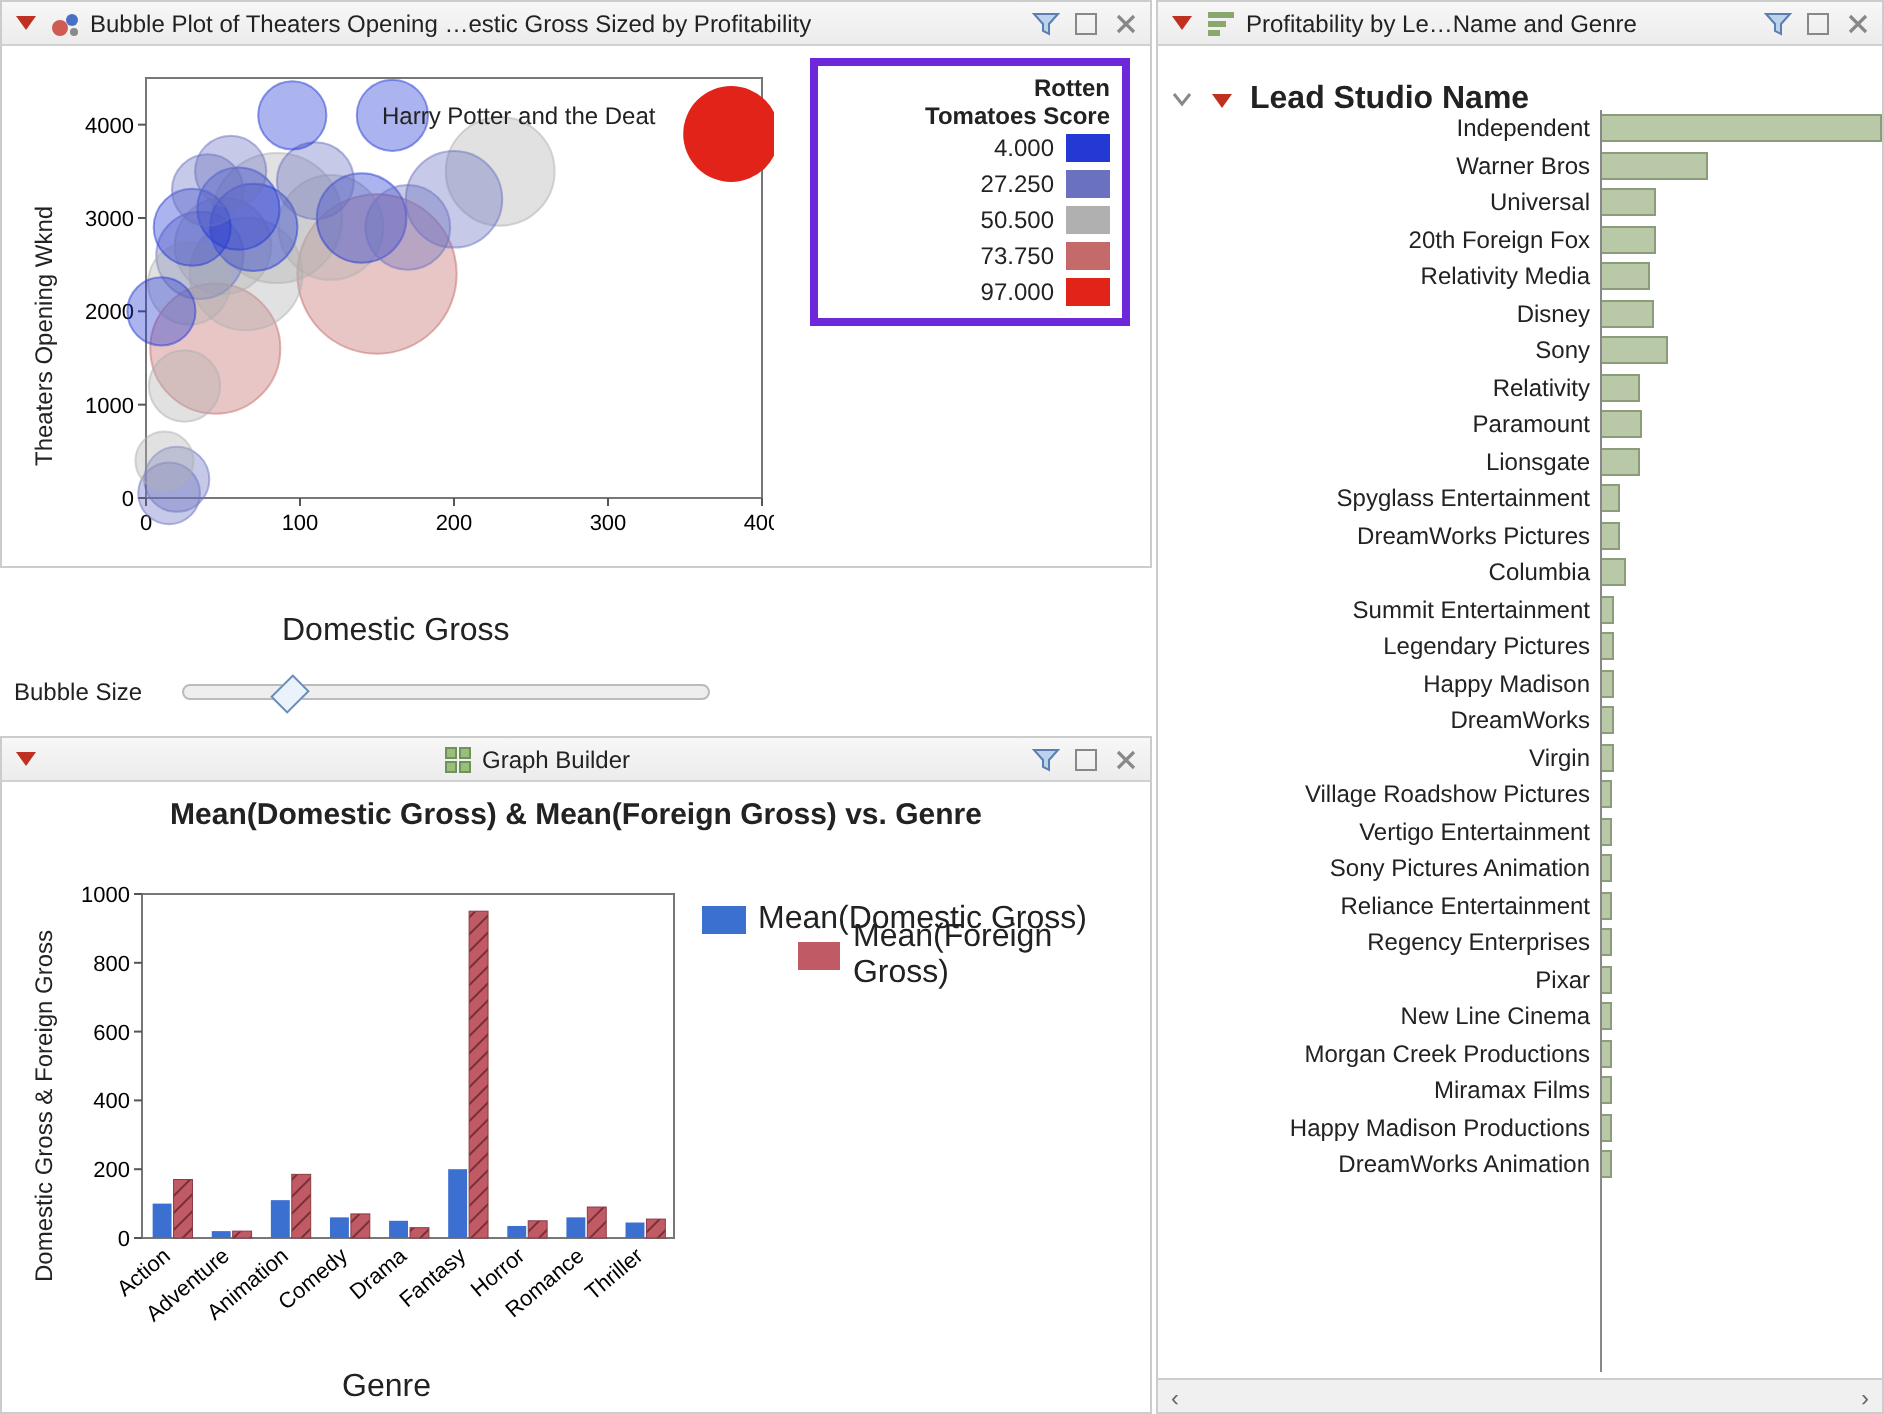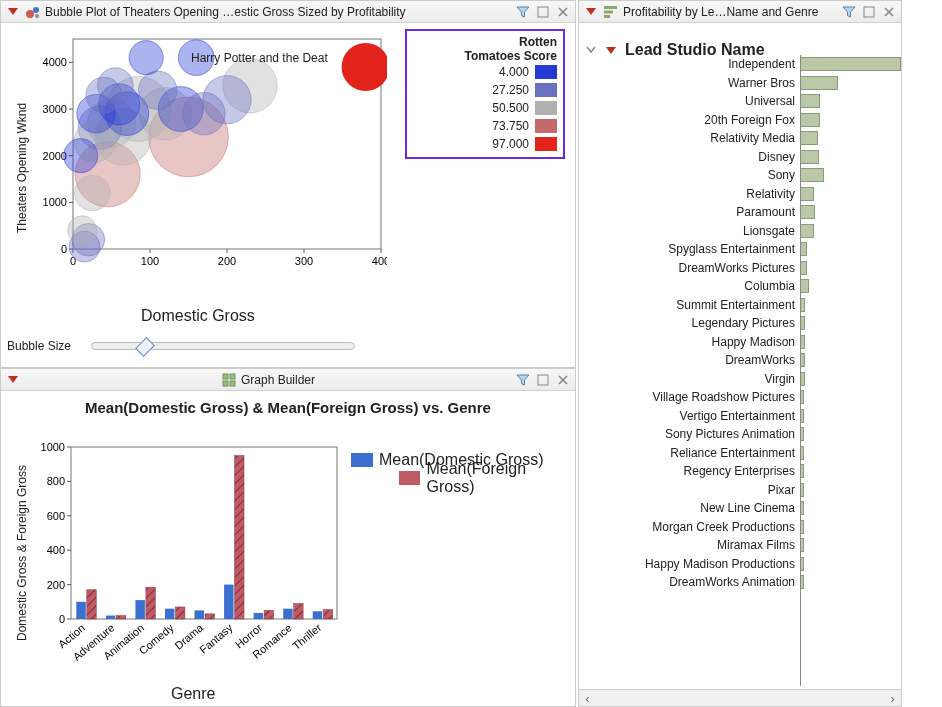--- a/index.html
+++ b/index.html
@@ -9,21 +9,21 @@
   .titlebar { height:22px; background:linear-gradient(#f7f7f7,#ececec); border-bottom:1px solid #d0d0d0; display:flex; align-items:center; padding:0 4px; gap:4px; font-size:12px; }
   .titlebar .title { flex:1 1 auto; white-space:nowrap; overflow:hidden; text-overflow:ellipsis; }
   .tri { width:0; height:0; border-left:5px solid transparent; border-right:5px solid transparent; border-top:7px solid #c03020; display:inline-block; }
   .ticon { width:16px; height:16px; display:inline-flex; align-items:center; justify-content:center; }
   .funnel svg, .maxi svg, .closei svg, .graphb svg, .bubbleglyph svg, .barsglyph svg { display:block; }
   .body { position:absolute; left:0; right:0; top:22px; bottom:0; }
   
   .axis-label-y { position:absolute; transform:rotate(-90deg); transform-origin:left top; font-size:12px; }
   .axis-label-x { position:absolute; font-size:16px; }
   
-  .legend-box { position:absolute; border:2px solid #6d28d9; background:#fff; padding:4px 6px; font-size:12px; }
+  .legend-box { position:absolute; border:4px solid #6d28d9; background:#fff; padding:4px 6px; font-size:12px; }
   .legend-title { text-align:right; font-weight:bold; }
   .legend-row { display:flex; align-items:center; justify-content:flex-end; gap:6px; height:18px; }
   .legend-swatch { width:22px; height:14px; }
   
   .slider-wrap { position:absolute; display:flex; align-items:center; gap:20px;justify-content:flex-end; }
   .slider-track { position:relative; height:8px; background:#eee; border:1px solid #bbb; border-radius:4px; flex:1 1 auto; }
   .slider-thumb { position:absolute; top:-4px; width:12px; height:16px; background:#eaf2fb; border:1px solid #6a8db8; transform:rotate(45deg); }
   
   .chart-title { text-align:center; font-weight:bold; font-size:15px; line-height:1.25; }
   
@@ -39,21 +39,21 @@
   .hscroll .arrow { position:absolute; top:0; width:17px; height:17px; display:flex; align-items:center; justify-content:center; color:#666; }
   .hscroll .arrow.left{left:0;} .hscroll .arrow.right{right:0;}
   
   .barsglyph rect{ fill:#8aa86e; }
 </style>
 </head>
 <body>
 
 <div class="wrap">
 
-  <div class="panel" style="left:0; top:0; width:576px; height:368px;">
+  <div class="panel" style="left:0; top:0; width:576px; height:284px;">
     <div class="titlebar">
       <span class="ticon">
           <span class="tri"></span>
         </span>
       <span class="ticon bubbleglyph">
         <svg width="16" height="16">
             <circle cx="5" cy="10" r="4" fill="#d05a54"></circle>
             <circle cx="11" cy="6" r="3" fill="#4a6fc7"></circle>
             <circle cx="12" cy="12" r="2" fill="#8a8a8a"></circle>
           </svg>
@@ -262,21 +262,21 @@
             <span>Mean(Domestic Gross)</span>
           </div>
         <div class="legend-row" style="justify-content:flex-end;padding-left:48px;">
             <span class="legend-swatch" style="background:#c05a64;"></span>
             <span>Mean(Foreign Gross)</span>
           </div>
       </div>
     </div>
   </div>
 
-  <div class="panel" style="left:578px; top:0; width:324px; height:707px;">
+  <div class="panel" style="left:578px; top:0; width:364px; height:707px;">
     <div class="titlebar">
       <span class="ticon">
           <span class="tri"></span>
         </span>
       <span class="ticon barsglyph">
         <svg width="16" height="14">
             <rect x="1" y="1" width="13" height="3"></rect>
             <rect x="1" y="5.5" width="9" height="3"></rect>
             <rect x="1" y="10" width="6" height="3"></rect>
           </svg>

